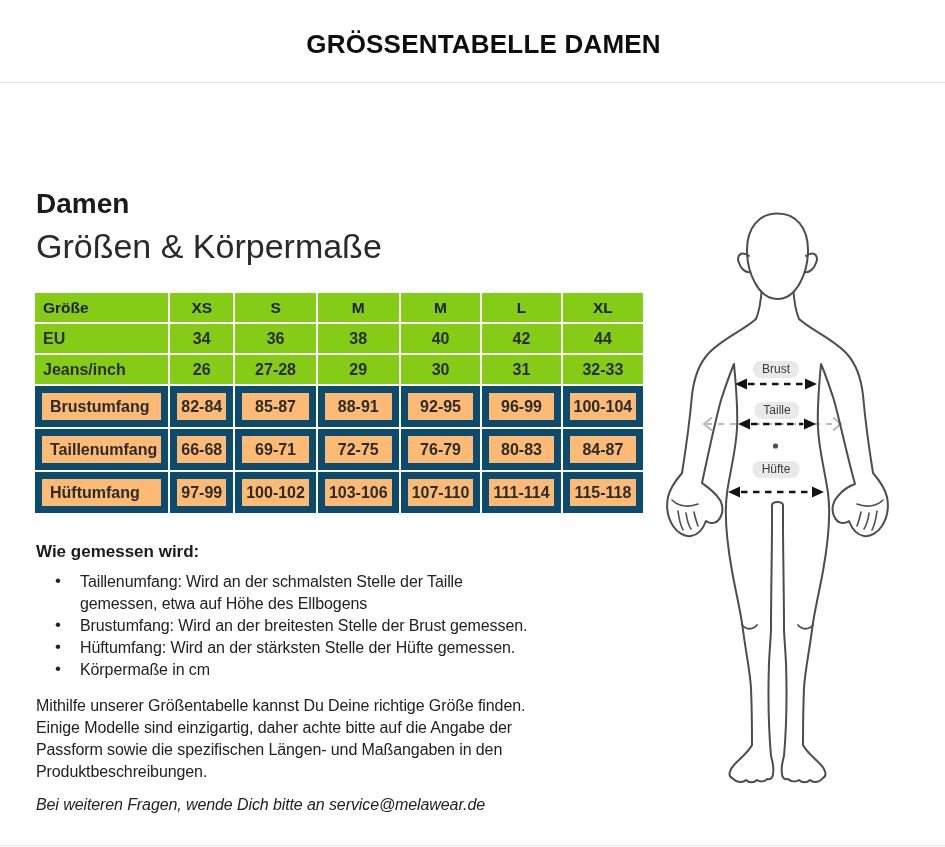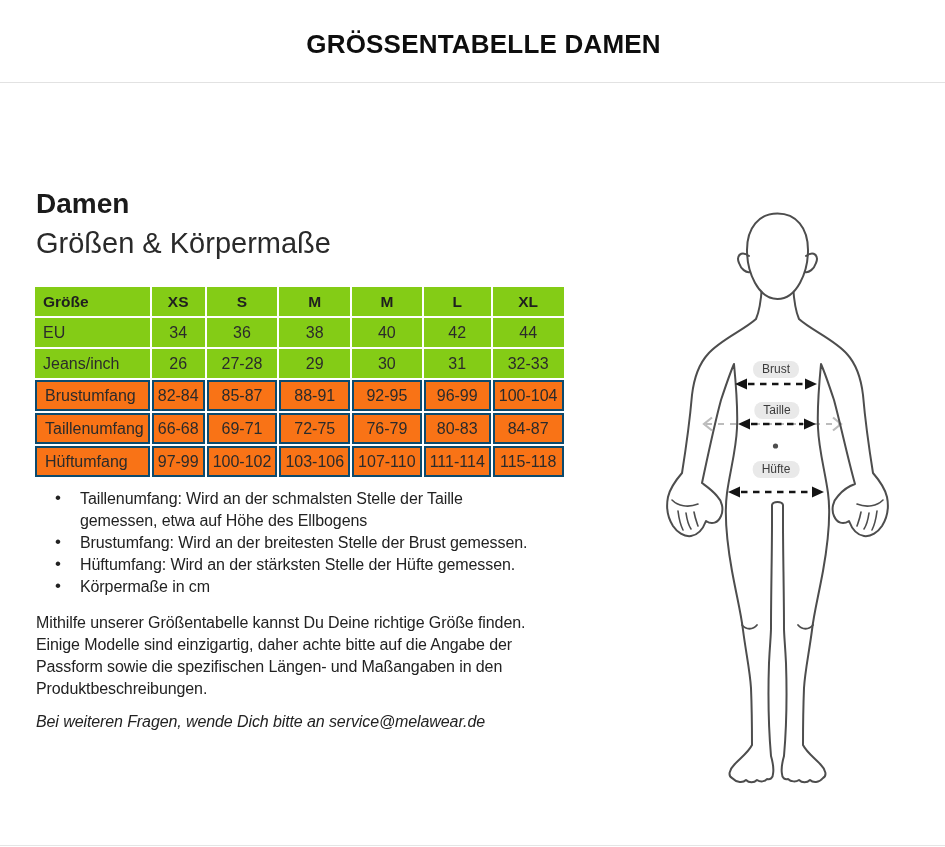--- a/index.html
+++ b/index.html
@@ -11,33 +11,33 @@
     position:absolute; top:18px; left:0; width:100%; margin:11px;
     text-align:center; font-size:26px; font-weight:700; color:#0e0e0e;
     letter-spacing:0.2px;
   }
   .divider { position:absolute; left:0; width:945px; height:1px; background:#e2e2e2; }
   .divider-top { top:82px; }
   .divider-bottom { top:845px; background:#e5e5e5; }
 
   .content { position:absolute; left:36px; top:188px; width:520px; }
   .h-damen { margin:0; font-size:28px; font-weight:700; color:#1b1b1b; }
-  .h-sub { margin:7px 0 0 0; font-size:29px; font-weight:400; color:#2a2a2a; }
+  .h-sub { margin:7px 0 0 0; font-size:34px; font-weight:400; color:#2a2a2a; }
 
   table.size-table { margin:25px 0 0 -3px; border-collapse:separate; border-spacing:2px; }
   .size-table th, .size-table td {
     height:29px; font-size:16px; text-align:center; padding:0 4px;
-    color:#2b2b2b; font-weight:400; width:54px; white-space:nowrap;
+    color:#2b2b2b; font-weight:700; width:54px; white-space:nowrap;
   }
   .size-table th { font-size:15.5px; font-weight:700; color:#1f1f1f; }
   .size-table th:first-child, .size-table td:first-child {
     width:98px; text-align:left; padding-left:8px;
   }
   .size-table tr.shaded th, .size-table tr.shaded td { background:#84cc16; }
-  .size-table tr.plain td { background:#f97316; border:2px solid #0c4a6e; height:27px; }
+  .size-table tr.plain td { background:#fdba74; border:7px solid #0c4a6e; height:27px; }
 
   .h-measure { margin:27px 0 0 0; font-size:17px; font-weight:700; color:#1b1b1b; }
   ul.measure-list { margin:9px 0 0 0; padding:0; list-style:none; width:505px; }
   .measure-list li {
     position:relative; padding-left:44px; font-size:16px; line-height:22px;
     color:#222; letter-spacing:-0.1px;
   }
   .measure-list li::before {
     content:"\2022"; position:absolute; left:19px; top:-1px; font-size:17px; color:#222;
   }
@@ -121,20 +121,21 @@
           <td>97-99</td>
           <td>100-102</td>
           <td>103-106</td>
           <td>107-110</td>
           <td>111-114</td>
           <td>115-118</td>
         </tr>
       </tbody>
     </table>
 
+    <h4 class="h-measure">Wie gemessen wird:</h4>
     <ul class="measure-list">
       <li>Taillenumfang: Wird an der schmalsten Stelle der Taille gemessen, etwa auf Höhe des Ellbogens</li>
       <li>Brustumfang: Wird an der breitesten Stelle der Brust gemessen.</li>
       <li>Hüftumfang: Wird an der stärksten Stelle der Hüfte gemessen.</li>
       <li>Körpermaße in cm</li>
     </ul>
 
     <p class="para">Mithilfe unserer Größentabelle kannst Du Deine richtige Größe finden. Einige Modelle sind einzigartig, daher achte bitte auf die Angabe der Passform sowie die spezifischen Längen- und Maßangaben in den Produktbeschreibungen.</p>
     <p class="para">Bei weiteren Fragen, wende Dich bitte an service@melawear.de</p>
   </div>

